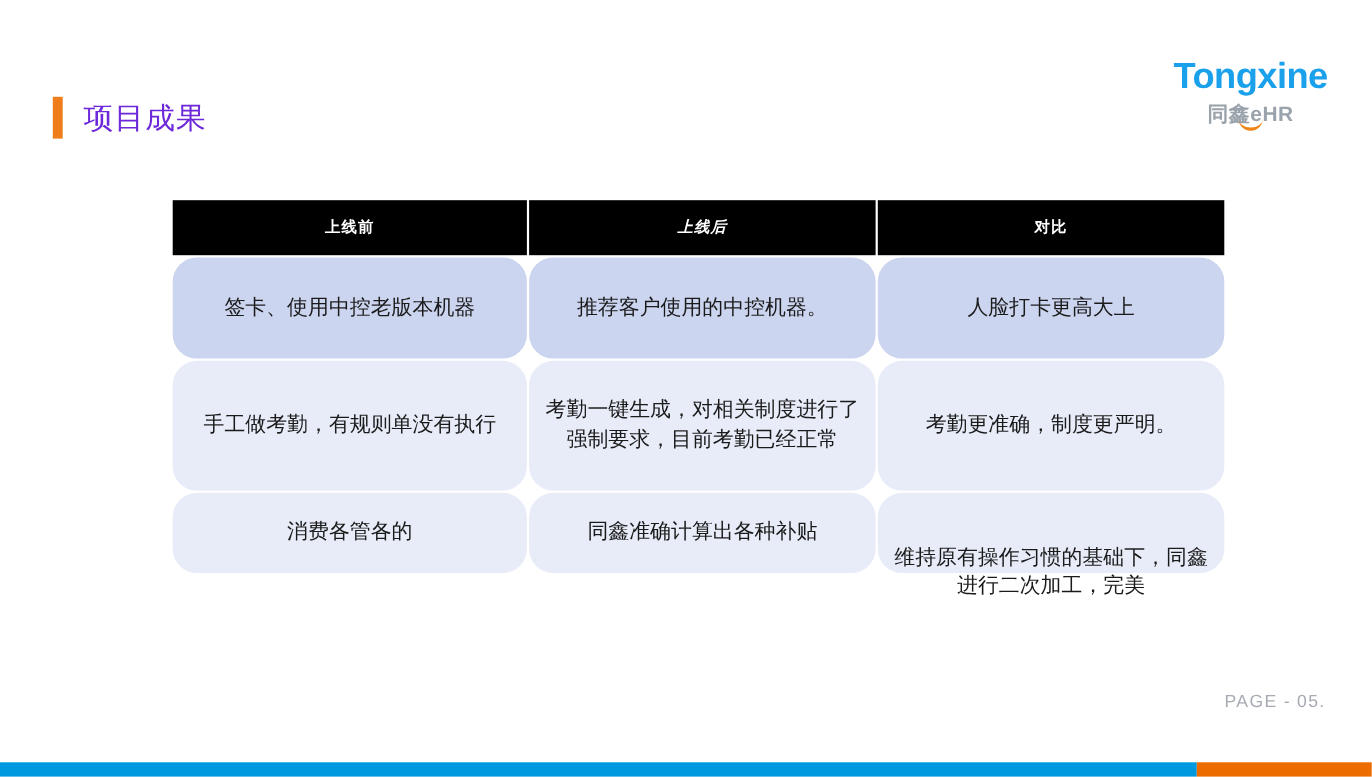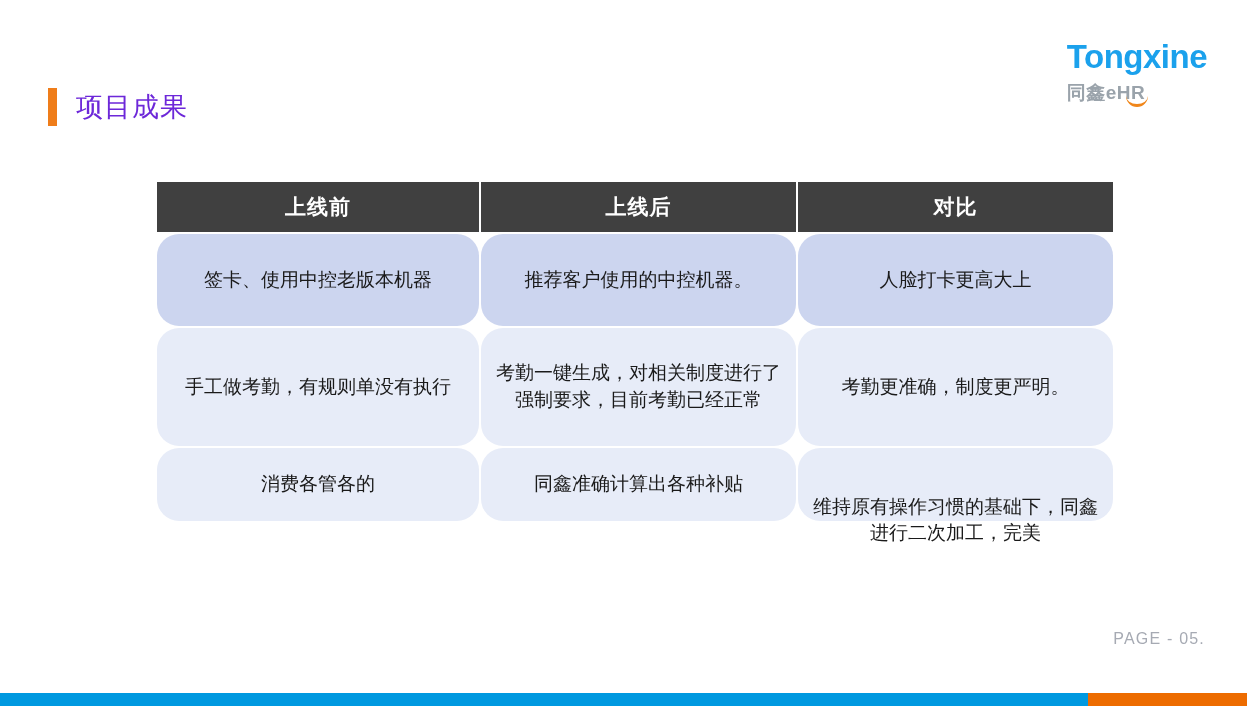--- a/index.html
+++ b/index.html
@@ -11,23 +11,23 @@
     height: 706px;
     background: #ffffff;
     font-family: "Liberation Sans", "DejaVu Sans", sans-serif;
     overflow: hidden;
     position: relative;
   }
 
   
   .logo-block {
     position: absolute;
-    top: 40px;
+    top: 52px;
     right: 40px;
-    text-align: left;
+    text-align: center;
     line-height: 1;
   }
   .logo-word {
     font-size: 33px;
     font-weight: bold;
     color: #1ba1ec;
     letter-spacing: -0.5px;
     position: relative;
     display: inline-block;
   }
@@ -73,42 +73,42 @@
   .result-table {
     position: absolute;
     left: 155px;
     top: 180px;
     width: 950px;
     border-collapse: separate;
     border-spacing: 2px 2px;
     table-layout: fixed;
   }
   .result-table th {
-    background: #404040;
+    background: #000000;
     color: #ffffff;
-    font-size: 21px;
+    font-size: 14px;
     font-weight: bold;
     height: 48px;
     text-align: center;
     letter-spacing: 1px;
   }
   .result-table td {
     font-size: 19px;
     color: #1a1a1a;
     text-align: center;
     vertical-align: middle;
     padding: 9px 10px;
     line-height: 1.42;
     border-radius: 22px;
   }
   .row-a td { background: #ccd5ef; }
   .row-b td { background: #e7ecf8; }
 
   .col-1 { width: 320px; }
-  .col-2 { width: 313px; }
+  .col-2 { width: 313px; font-style: italic; }
   .col-3 { width: 313px; }
 
   tr.r1 td { height: 74px; }
   tr.r2 td { height: 100px; }
   tr.r3 td { height: 82px; }
   tr.r4 td { height: 55px; }
 
   
   td.overflow-cell {
     position: relative;

